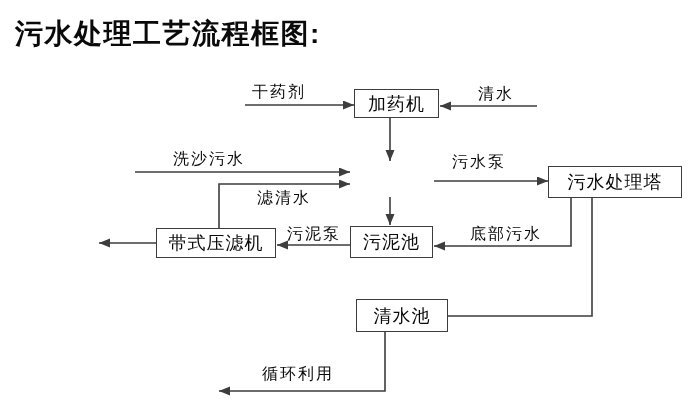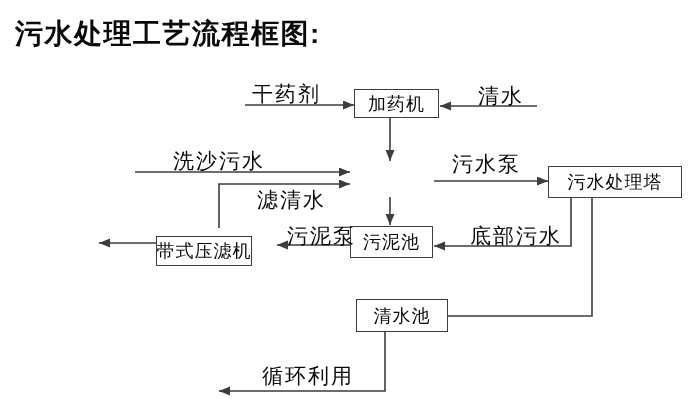--- a/index.html
+++ b/index.html
@@ -47,25 +47,25 @@
     background:var(--background,#fff);
     display:flex;align-items:center;justify-content:center;
     font-size:18px;
     letter-spacing:1px;
     white-space:nowrap;
   }
   .node-dosing{left:354px;top:89px;width:85px;height:29px;}
   .node-sewage-pool{left:350px;top:162px;width:84px;height:35px;}
   .node-tower{left:548px;top:166px;width:134px;height:32px;}
   .node-sludge-pool{left:350px;top:226px;width:83px;height:32px;}
-  .node-press{left:156px;top:228px;width:96px;height:30px;margin-top:8px;}
+  .node-press{left:156px;top:228px;width:120px;height:30px;}
   .node-clean-pool{left:356px;top:299px;width:92px;height:33px;}
   .lbl{
     position:absolute;
-    font-size:21px;
+    font-size:16px;
     letter-spacing:2px;
     line-height:1;
     white-space:nowrap;
   }
   .lbl-dry-agent{left:252px;top:84px;}
   .lbl-clean-water{left:478px;top:86px;}
   .lbl-sand-washing{left:173px;top:151px;}
   .lbl-filtered-water{left:257px;top:190px;}
   .lbl-sewage-pump{left:452px;top:154px;}
   .lbl-bottom-sewage{left:470px;top:226px;text-align:right;}

